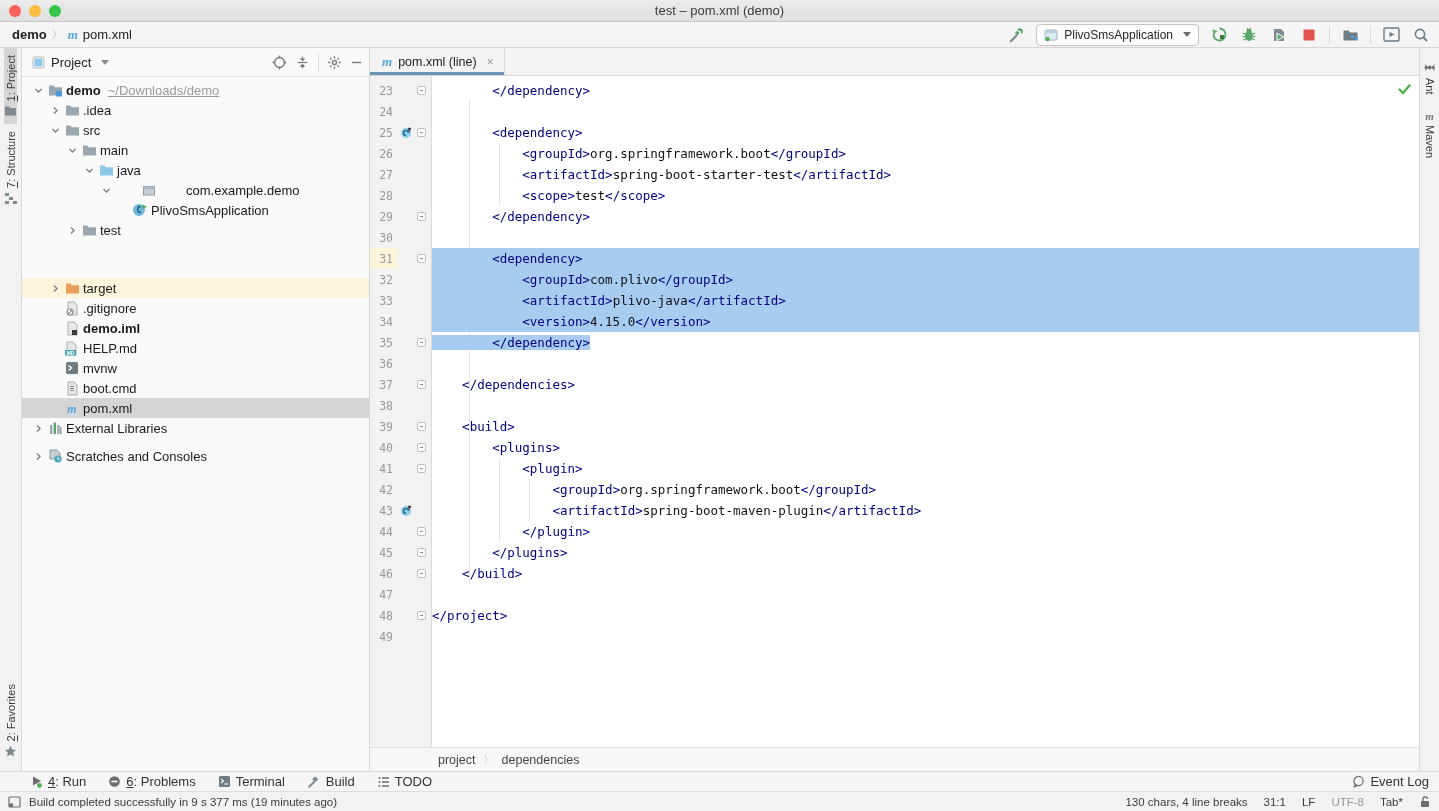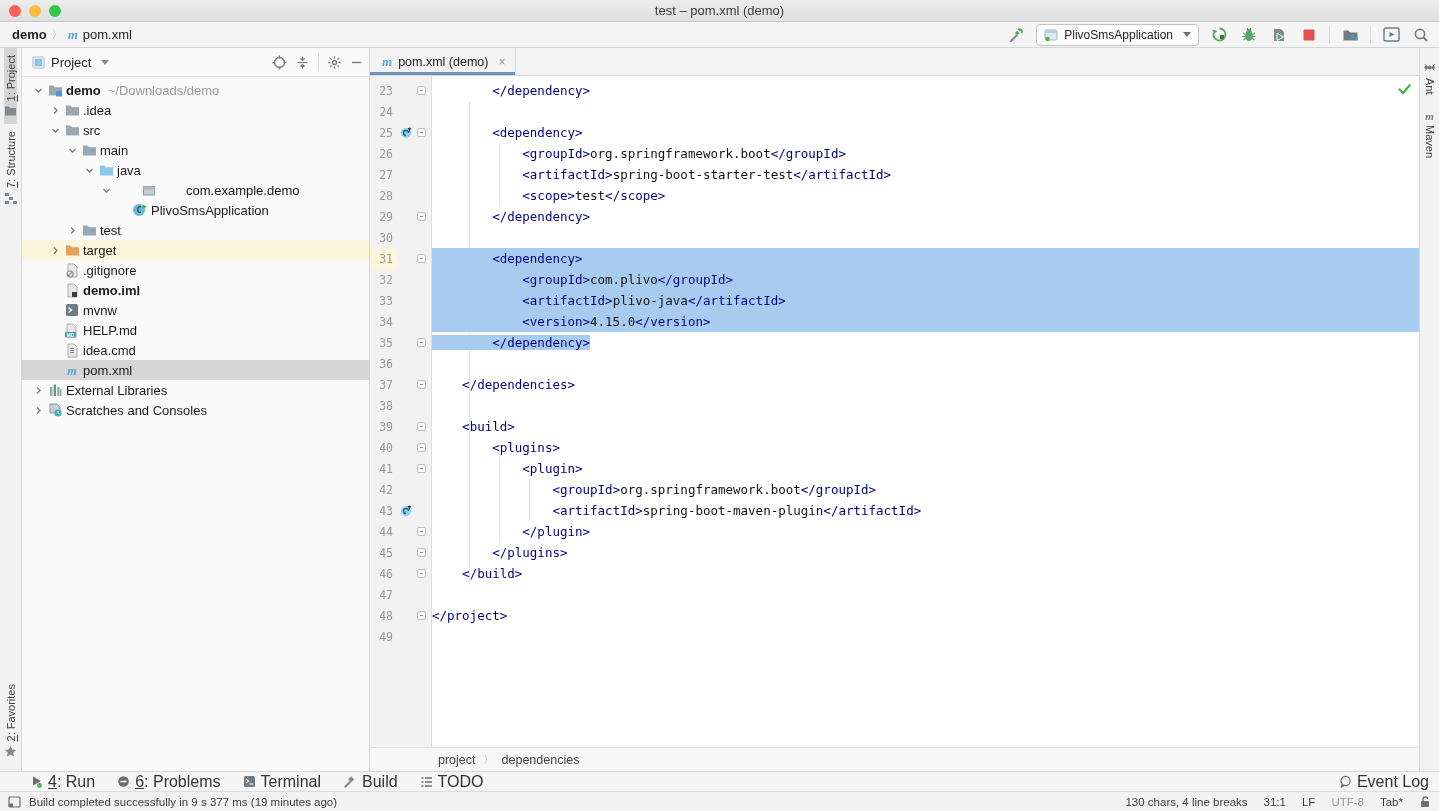--- a/index.html
+++ b/index.html
@@ -43,21 +43,21 @@
   .project { width:348px; background:#FAFAFA; border-right:1px solid #D6D6D6; display:flex; flex-direction:column; }
   .proj-header { height:29px; border-bottom:1px solid #E3E3E3; display:flex; align-items:center; padding:0 6px 0 10px; gap:6px; }
   .proj-title { display:flex; align-items:center; gap:6px; flex:1; }
   .proj-title .name { font-size:13px; color:#262626; }
   .hdr-icons { display:flex; align-items:center; gap:8px; color:#777; }
   .tree { flex:1; overflow:hidden; padding-top:3px; font-size:13px; }
   .trow { height:20px; display:flex; align-items:center; white-space:nowrap; }
   .trow .chev { width:16px; display:inline-flex; justify-content:center; color:#7f7f7f; font-size:9px; flex:none; }
   .trow .ticon { width:18px; display:inline-flex; justify-content:center; flex:none; }
   .trow .lbl { margin-left:2px; color:#1a1a1a; }
-  .trow .suffix { color:#9a9a9a; margin-left:7px; }
+  .trow .suffix { color:#9a9a9a; margin-left:7px;text-decoration:underline; }
   .trow.selected { background:#D5D5D5; }
   .trow.highlighted { background:#FBF5DC; }
   .chev svg { display:block; }
 
   
   .editor-col { flex:1; display:flex; flex-direction:column; background:#fff; min-width:0; }
   .tabbar { height:28px; background:#F3F3F3; border-bottom:1px solid #D6D6D6; display:flex; align-items:stretch; }
   .tab { display:flex; align-items:center; gap:6px; padding:0 10px 0 12px; background:#F3F3F3; border-right:1px solid #DEDEDE; position:relative; font-size:12.5px; color:#222; }
   .tab .underline { position:absolute; left:0; right:0; bottom:0; height:3px; background:#6E93B7; }
   .tab .close { color:#9b9b9b; font-size:12px; margin-left:4px; }
@@ -76,21 +76,21 @@
   .cline { height:21px; display:flex; align-items:center; white-space:pre; font-family:"DejaVu Sans Mono",monospace; font-size:12.5px; color:#111; position:relative; z-index:1; }
   .cline.sel-full { background:#A8CBF0; }
   .cline .sel-inline { background:#A8CBF0; }
   .tag { color:#000080; }
   .indent-guide { position:absolute; width:1px; background:#E3E3E3; z-index:0; }
   .inspect-ok { position:absolute; top:8px; right:8px; z-index:2; }
   .ed-crumbs { height:24px; border-top:1px solid #E0E0E0; background:#F7F7F7; display:flex; align-items:center; gap:8px; padding-left:68px; font-size:12.5px; color:#444; }
   .ed-crumbs .sep { color:#9a9a9a; font-size:10px; }
 
   
-  .toolwin-bar { height:20px; background:#F5F5F5; border-top:1px solid #D6D6D6; display:flex; align-items:center; padding:0 10px 0 30px; gap:22px; font-size:16px; color:#333; }
+  .toolwin-bar { height:20px; background:#F5F5F5; border-top:1px solid #D6D6D6; display:flex; align-items:center; padding:0 10px 0 30px; gap:22px; font-size:13px; color:#333; }
   .tw-item { display:flex; align-items:center; gap:5px; }
   .toolwin-bar .right { margin-left:auto; display:flex; align-items:center; gap:5px; }
   .statusbar { height:20px; background:#F2F2F2; border-top:1px solid #DDDDDD; display:flex; align-items:center; padding:0 8px; font-size:11.5px; color:#3c3c3c; }
   .statusbar .msg { margin-left:8px; }
   .statusbar .right { margin-left:auto; display:flex; align-items:center; gap:16px; }
   .statusbar .dim { color:#9a9a9a; }
   svg { display:block; }
 </style>
 </head>
 <body>
@@ -370,21 +370,21 @@
           </span>
           <span class="ticon">
             <span style="display: inline-flex;">
               <svg width="15" height="13" viewBox="0 0 15 13">
                 <path d="M1 1.5h4.5l1.3 1.7H14v8.3H1z" fill="#9AA7B0"></path>
               </svg>
             </span>
           </span>
           <span class="lbl">test</span>
         </div>
-        <div class="trow highlighted" style="padding-left: 25px;">
+        <div class="trow highlighted" style="padding-left: 25px; margin-top: 38px;">
           <span class="chev">
             <svg width="9" height="9" viewBox="0 0 9 9">
               <path d="M3 1.5l3 3-3 3" fill="none" stroke="#7f7f7f" stroke-width="1.4"></path>
             </svg>
           </span>
           <span class="ticon">
             <span style="display: inline-flex;">
               <svg width="15" height="13" viewBox="0 0 15 13">
                 <path d="M1 1.5h4.5l1.3 1.7H14v8.3H1z" fill="#E8A05C"></path>
               </svg>
@@ -414,52 +414,52 @@
                 <rect x="7" y="9" width="5" height="5" fill="#3c3c3c"></rect>
               </svg>
             </span>
           </span>
           <span class="lbl">demo.iml</span>
         </div>
         <div class="trow" style="padding-left: 25px;">
           <span class="chev"></span>
           <span class="ticon">
             <span style="display: inline-flex;">
-              <svg width="14" height="14" viewBox="0 0 14 14">
-                <rect x="1" y="1" width="12" height="12" rx="1.5" fill="#6E7B82"></rect>
-                <path d="M3.5 4.5 6.5 7l-3 2.5" fill="none" stroke="#fff" stroke-width="1.4"></path>
-              </svg>
-            </span>
-          </span>
-          <span class="lbl">mvnw</span>
-        </div>
-        <div class="trow" style="padding-left: 25px;">
-          <span class="chev"></span>
-          <span class="ticon">
-            <span style="display: inline-flex;">
               <svg width="16" height="15" viewBox="0 0 16 15">
                 <path d="M3 1h6l3 3v10H3z" fill="#E8E8E8" stroke="#ADADAD"></path>
                 <rect x="1" y="9" width="11" height="5.5" fill="#49A6B8"></rect>
                 <text x="6.5" y="13.6" font-size="4.8" text-anchor="middle" fill="#fff" font-family="Liberation Sans,sans-serif" font-weight="bold">MD</text>
               </svg>
             </span>
           </span>
           <span class="lbl">HELP.md</span>
         </div>
         <div class="trow" style="padding-left: 25px;">
           <span class="chev"></span>
           <span class="ticon">
             <span style="display: inline-flex;">
+              <svg width="14" height="14" viewBox="0 0 14 14">
+                <rect x="1" y="1" width="12" height="12" rx="1.5" fill="#6E7B82"></rect>
+                <path d="M3.5 4.5 6.5 7l-3 2.5" fill="none" stroke="#fff" stroke-width="1.4"></path>
+              </svg>
+            </span>
+          </span>
+          <span class="lbl">mvnw</span>
+        </div>
+        <div class="trow" style="padding-left: 25px;">
+          <span class="chev"></span>
+          <span class="ticon">
+            <span style="display: inline-flex;">
               <svg width="14" height="15" viewBox="0 0 14 15">
                 <path d="M3 1h6l3 3v10H3z" fill="#E8E8E8" stroke="#ADADAD"></path>
                 <path d="M5 5.5h4M5 7.5h4M5 9.5h4" stroke="#8a8a8a" stroke-width="1"></path>
               </svg>
             </span>
           </span>
-          <span class="lbl">idea.cmd</span>
+          <span class="lbl">boot.cmd</span>
         </div>
         <div class="trow selected" style="padding-left: 25px;">
           <span class="chev"></span>
           <span class="ticon">
             <span style="display: inline-flex;">
               <svg width="14" height="13" viewBox="0 0 14 13">
                 <text x="7" y="11" font-size="12" text-anchor="middle" fill="#55A7DC" font-style="italic" font-weight="bold" font-family="Liberation Serif,serif">m</text>
               </svg>
             </span>
           </span>
@@ -476,21 +476,21 @@
               <svg width="15" height="14" viewBox="0 0 15 14">
                 <rect x="2" y="4" width="2.4" height="9" fill="#9AA7B0"></rect>
                 <rect x="5.6" y="1.5" width="2.4" height="11.5" fill="#59A869"></rect>
                 <rect x="9.2" y="4" width="2.4" height="9" fill="#9AA7B0"></rect>
                 <rect x="12" y="6" width="1.6" height="7" fill="#9AA7B0"></rect>
               </svg>
             </span>
           </span>
           <span class="lbl">External Libraries</span>
         </div>
-        <div class="trow" style="padding-left: 8px;">
+        <div class="trow" style="padding-left: 8px; margin-top: 8px;">
           <span class="chev">
             <svg width="9" height="9" viewBox="0 0 9 9">
               <path d="M3 1.5l3 3-3 3" fill="none" stroke="#7f7f7f" stroke-width="1.4"></path>
             </svg>
           </span>
           <span class="ticon">
             <span style="display: inline-flex;">
               <svg width="15" height="14" viewBox="0 0 15 14">
                 <path d="M2 1h7l3 3v6H2z" fill="#C8CFD4" stroke="#8E9AA2"></path>
                 <circle cx="10" cy="10" r="3.6" fill="#49A6B8"></circle>
@@ -500,21 +500,21 @@
           </span>
           <span class="lbl">Scratches and Consoles</span>
         </div>
       </div>
   </div>
 
   <div class="editor-col">
     <div class="tabbar">
       <div class="tab">
         <span class="mvn-m">m</span>
-        <span>pom.xml (demo)</span>
+        <span>pom.xml (line)</span>
         <span class="close">×</span>
         <span class="underline"></span>
       </div>
     </div>
     <div class="code-wrap">
       <div class="gutter" id="gutter">
           <div class="gut-row">
             <span class="num-cell">
               <span class="num">23</span>
             </span>

